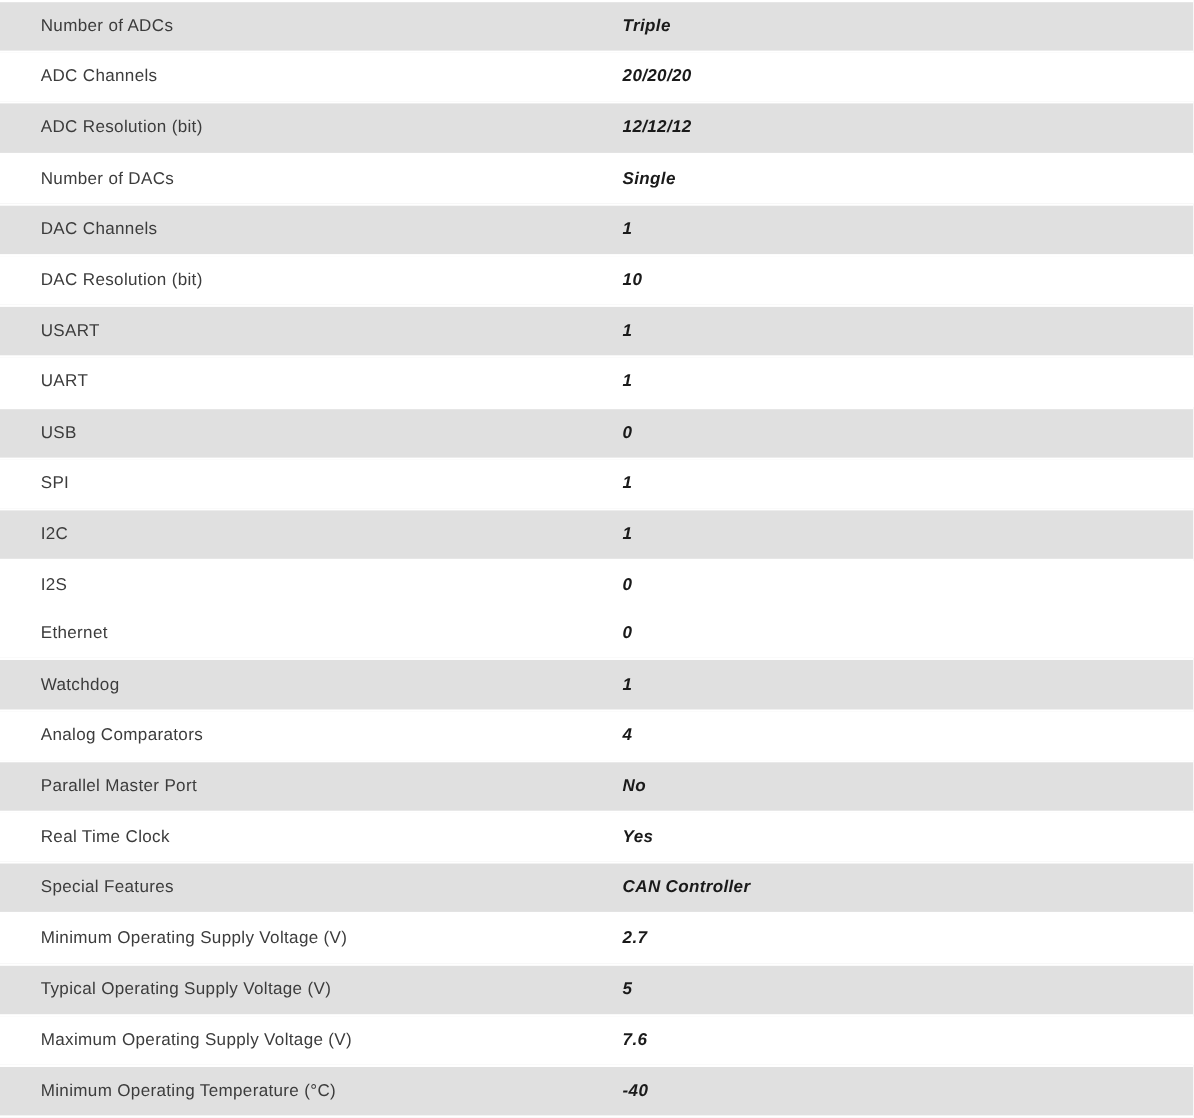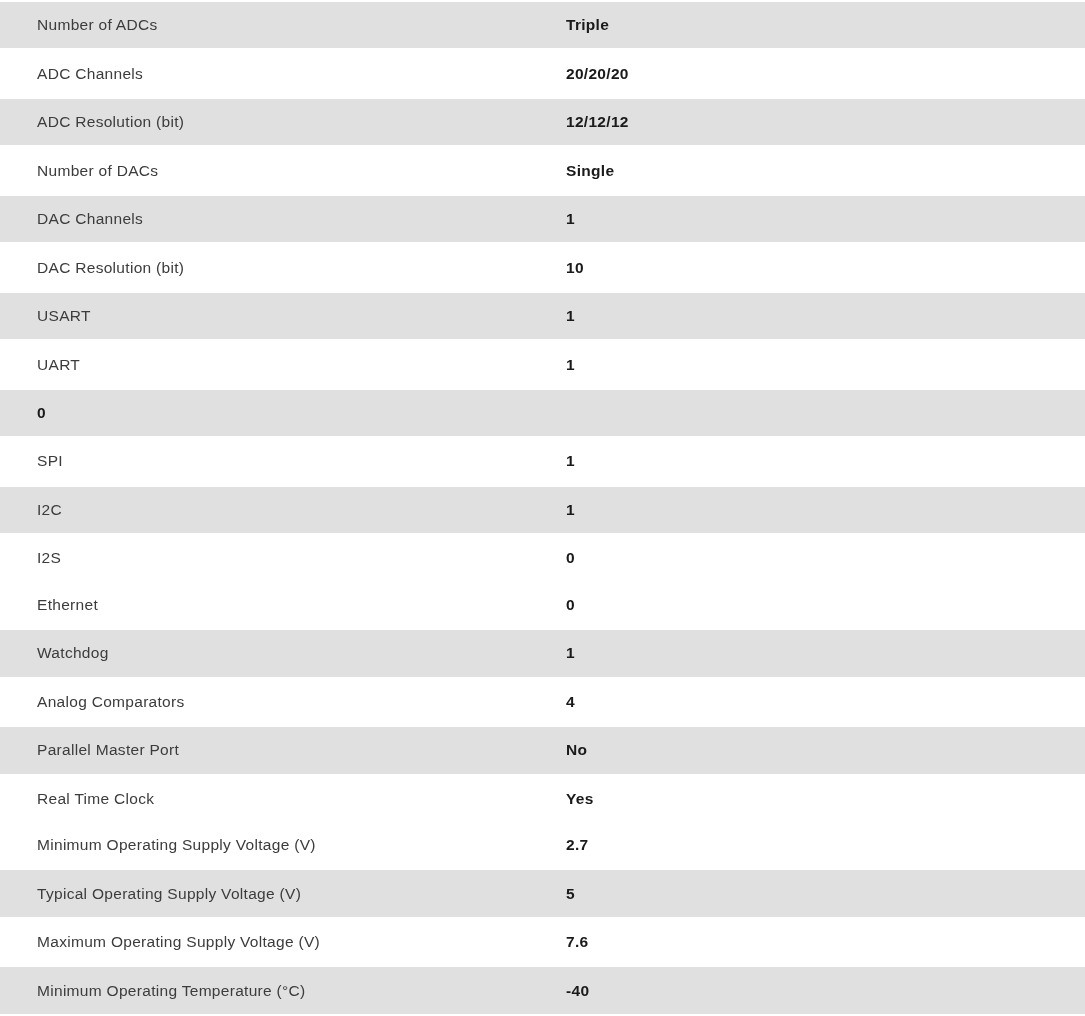--- a/index.html
+++ b/index.html
@@ -34,20 +34,21 @@
   .cell{box-sizing:border-box;padding-left:37px;}
   .cell.label{
     flex:0 0 529px;
     color:var(--label-color,#3c3c3c);
     font-weight:400;
   }
   .cell.value{
     flex:1 1 auto;
     color:var(--value-color,#1a1a1a);
     font-weight:700;
+    font-style:italic;
   }
 </style>
 </head>
 <body>
 
 <div class="specs-table">
 
   <div class="row alt">
     <div class="cell label">Number of ADCs</div>
     <div class="cell value">Triple</div>
@@ -74,20 +75,21 @@
   </div>
   <div class="row alt">
     <div class="cell label">USART</div>
     <div class="cell value">1</div>
   </div>
   <div class="row">
     <div class="cell label">UART</div>
     <div class="cell value">1</div>
   </div>
   <div class="row alt">
+    <div class="cell label">USB</div>
     <div class="cell value">0</div>
   </div>
   <div class="row">
     <div class="cell label">SPI</div>
     <div class="cell value">1</div>
   </div>
   <div class="row alt">
     <div class="cell label">I2C</div>
     <div class="cell value">1</div>
   </div>
@@ -108,20 +110,24 @@
     <div class="cell value">4</div>
   </div>
   <div class="row alt">
     <div class="cell label">Parallel Master Port</div>
     <div class="cell value">No</div>
   </div>
   <div class="row">
     <div class="cell label">Real Time Clock</div>
     <div class="cell value">Yes</div>
   </div>
+  <div class="row alt">
+    <div class="cell label">Special Features</div>
+    <div class="cell value">CAN Controller</div>
+  </div>
   <div class="row">
     <div class="cell label">Minimum Operating Supply Voltage (V)</div>
     <div class="cell value">2.7</div>
   </div>
   <div class="row alt">
     <div class="cell label">Typical Operating Supply Voltage (V)</div>
     <div class="cell value">5</div>
   </div>
   <div class="row">
     <div class="cell label">Maximum Operating Supply Voltage (V)</div>

